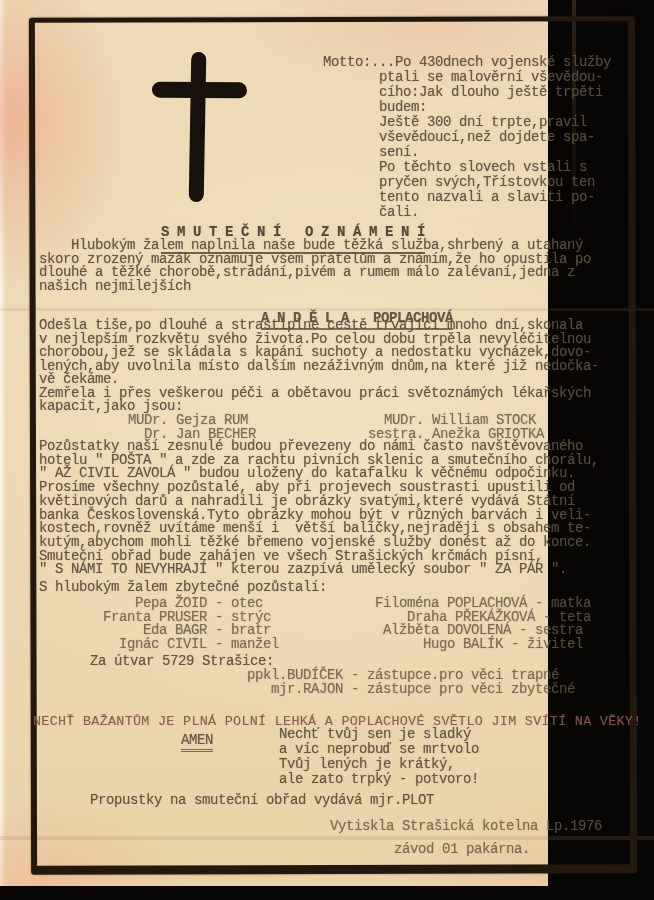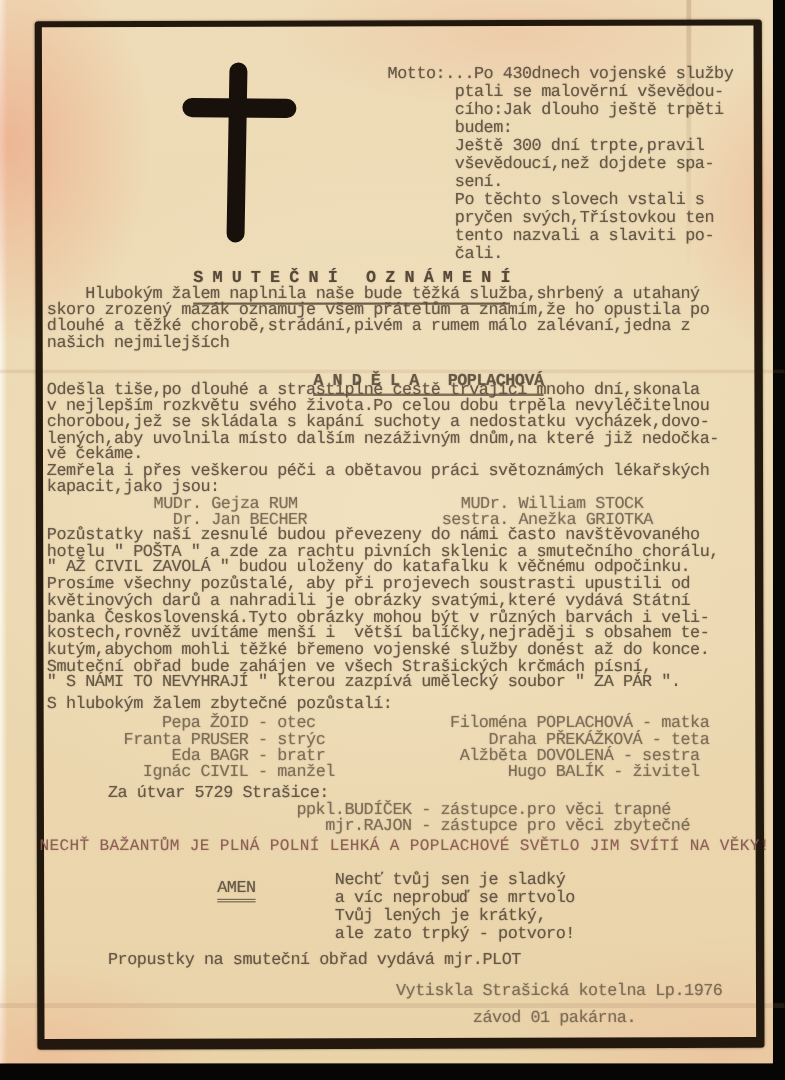--- a/index.html
+++ b/index.html
@@ -1,18 +1,18 @@
 <!DOCTYPE html>
 <html><head>
 <meta charset="utf-8">
 <style>
   html,body{margin:0;padding:0;background:#050505;}
   .stage{position:relative;width:654px;height:900px;background:#080604;overflow:hidden;
          font-family:"Liberation Mono","DejaVu Sans Mono",monospace;}
-  .paper{position:absolute;left:0;top:0;width:644px;height:886px;
+  .paper{position:absolute;left:0;top:0;width:548px;height:886px;
     background-color:#ecd9b3;
     background-image:
       radial-gradient(170px 240px at 8px 120px, rgba(236,152,120,0.55), rgba(236,152,120,0) 70%),
       radial-gradient(300px 90px at 430px 28px, rgba(238,170,140,0.32), rgba(238,170,140,0) 70%),
       radial-gradient(120px 180px at 652px 170px, rgba(236,160,130,0.40), rgba(236,160,130,0) 70%),
       radial-gradient(200px 120px at 40px 884px, rgba(240,175,140,0.50), rgba(240,175,140,0) 70%),
       radial-gradient(260px 140px at 600px 880px, rgba(238,175,145,0.35), rgba(238,175,145,0) 70%),
       radial-gradient(500px 420px at 327px 430px, rgba(255,248,225,0.28), rgba(255,248,225,0) 75%),
       linear-gradient(90deg, rgba(252,250,242,0.9) 0px, rgba(252,250,242,0) 6px),
       linear-gradient(180deg, #eedcb8 0%, #ecd8b1 60%, #e9d3a9 100%);
@@ -27,21 +27,21 @@
   .tw{position:absolute;white-space:pre;font-size:14px;line-height:13.7px;letter-spacing:-0.4px;
     color:#57493a;text-shadow:0 0 1px rgba(87,73,58,0.55);}
   .tw .ln{white-space:pre;}
   .f-mid{color:rgba(92,78,62,0.88);}
   .f-light{color:rgba(104,88,70,0.68);}
   .f-red{color:rgba(136,88,78,0.88);text-shadow:0 0 1px rgba(136,88,78,0.5);}
   .motto{line-height:15px;}
   .title{font-weight:bold;border-bottom:2px solid rgba(64,54,40,0.75);padding-bottom:12px;}
   .subtitle{font-weight:bold;border-bottom:2px solid rgba(80,66,50,0.7);padding-bottom:2px;}
   .amen{border-bottom:3px double rgba(90,76,60,0.8);padding-bottom:1px;}
-  .blessing{font-size:13.4px;letter-spacing:0.3px;}
+  .blessing{font-size:13.4px;letter-spacing:0.3px;margin-top:16px;}
   .verse{line-height:15px;}
   .crease-v{position:absolute;left:572px;top:0;width:4px;height:230px;
     background:linear-gradient(180deg, rgba(150,110,80,0.28), rgba(150,110,80,0));}
   .crease-h1{position:absolute;left:0;top:308px;width:654px;height:3px;background:rgba(160,120,90,0.15);}
   .crease-h2{position:absolute;left:0;top:836px;width:654px;height:4px;background:rgba(160,120,90,0.18);}
 </style>
 </head>
 <body>
 
 <div class="stage">

